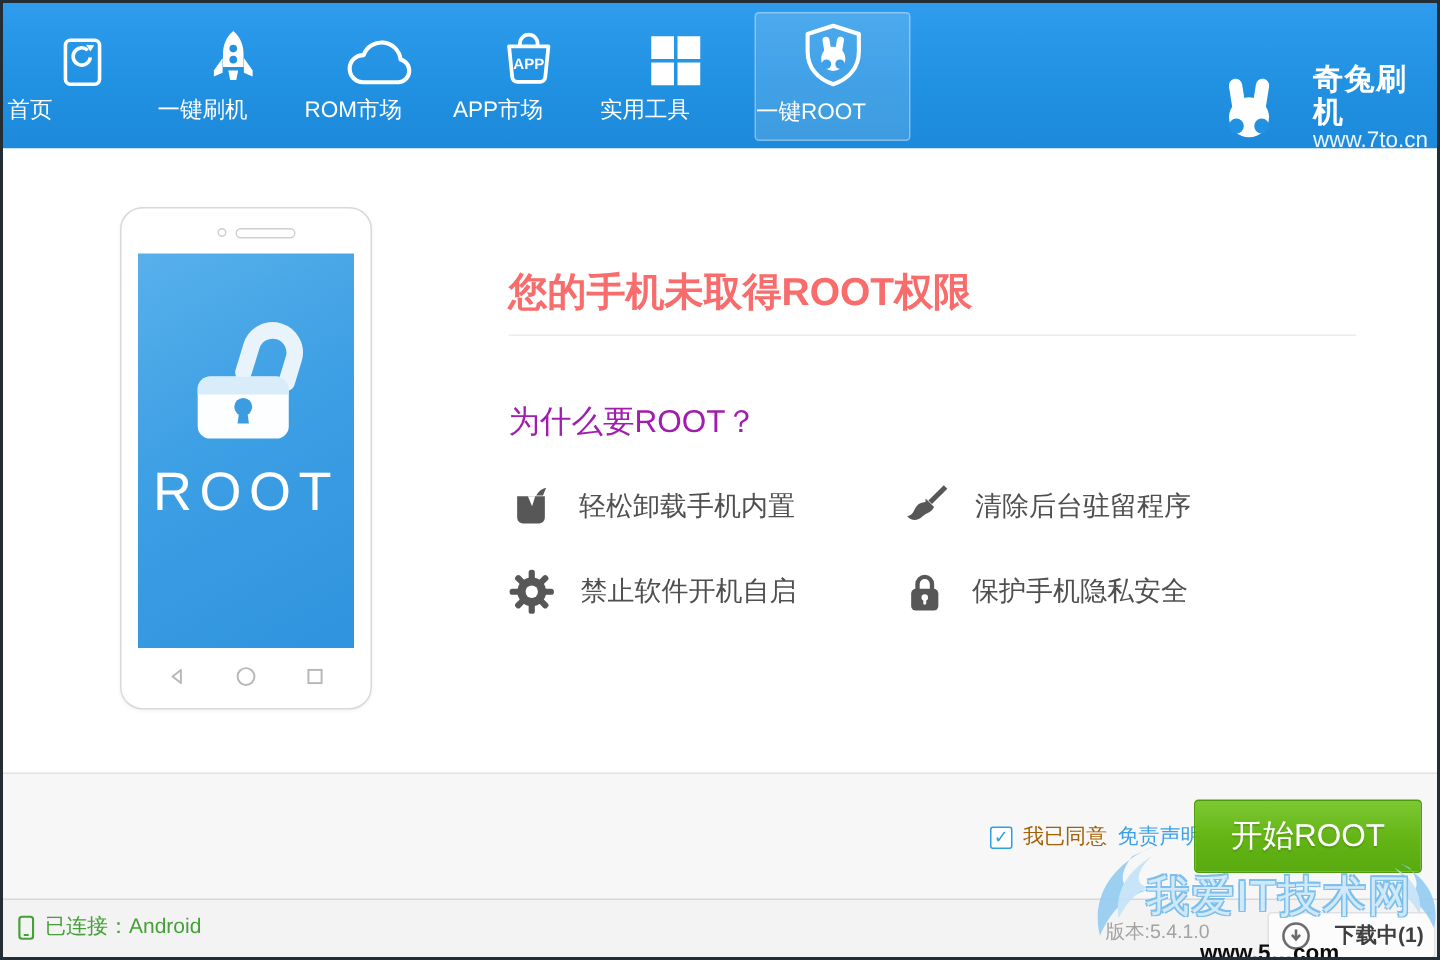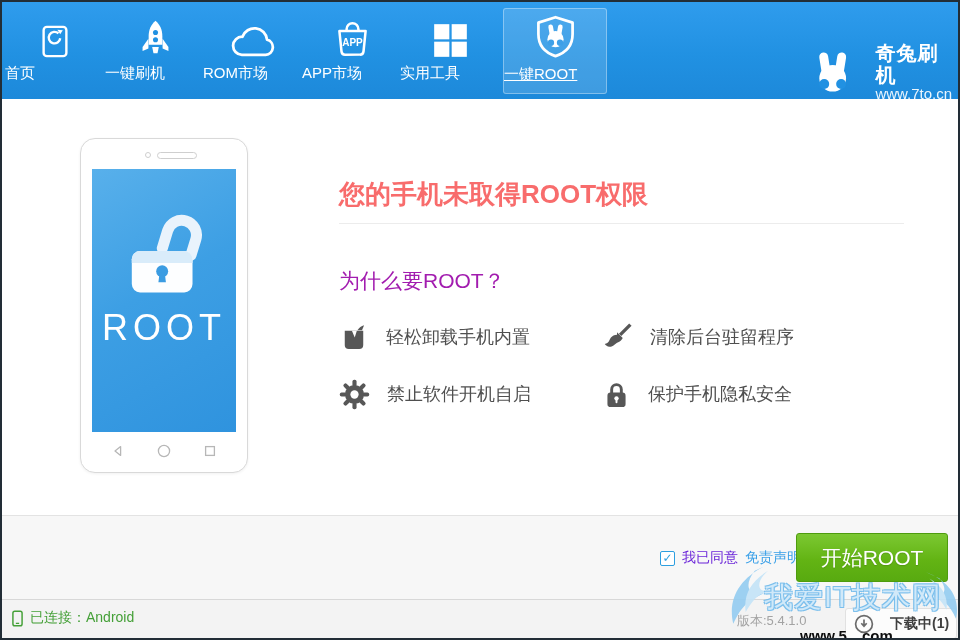--- a/index.html
+++ b/index.html
@@ -8,21 +8,21 @@
 
   
   .header{position:absolute;left:0;top:0;width:956px;height:97px;
     background:linear-gradient(180deg,#2f9ced 0%,#2191e2 55%,#1d89da 100%);}
   .nav-item{position:absolute;top:6px;width:100px;height:86px;color:#fff;cursor:default;}
   .nav-item .nicon{display:flex;align-items:flex-end;justify-content:center;height:50px;}
   .nav-item .nlabel{display:block;margin-top:6px;font-size:15px;color:#fff;}
   .nav-home{left:3px;} .nav-flash{left:103px;} .nav-rom{left:201px;}
   .nav-app{left:300px;} .nav-tools{left:398px;}
   .nav-root{left:501px;width:104px;background:rgba(255,255,255,.15);
-    border:1px solid rgba(255,255,255,.35);border-radius:3px;text-decoration:underline;}
+    border:1px solid rgba(255,255,255,.35);border-radius:3px;}
 
   .win-controls{position:absolute;right:0;top:0;height:28px;}
 
   .brand{position:absolute;left:812px;top:40px;display:flex;align-items:center;gap:24px;}
   .brand-text .brand-name{color:#fff;font-size:20px;font-weight:bold;letter-spacing:1px;line-height:22px;}
   .brand-text .brand-site{color:#eaf5fd;font-size:15px;line-height:16px;}
 
   
   .main{position:absolute;left:0;top:97px;width:956px;height:416px;background:#fff;}
 
@@ -43,21 +43,21 @@
   .feature{position:absolute;display:flex;align-items:center;gap:17px;height:34px;}
   .feature .ftext{font-size:18px;color:#4f4f4f;}
   .f0{left:337px;top:221px;} .f1{left:600px;top:221px;}
   .f2{left:337px;top:278px;} .f3{left:600px;top:278px;}
 
   
   .action-bar{position:absolute;left:0;top:513px;width:956px;height:84px;background:#f7f7f7;border-top:1px solid #e3e3e3;}
   .agree{position:absolute;left:658px;top:33px;display:flex;align-items:center;gap:7px;}
   .checkbox{width:15px;height:15px;background:#fff;border:1px solid #2d9fe0;border-radius:2px;
     color:#2d9fe0;font-size:12px;line-height:13px;text-align:center;cursor:pointer;}
-  .agree-label{font-size:14px;color:#6d28d9;font-family:Liberation Mono, monospace;}
+  .agree-label{font-size:14px;color:#a16207;font-family:Liberation Mono, monospace;}
   .disclaimer{font-size:14px;color:#3aa0e8;cursor:pointer;}
   .start-btn{position:absolute;left:794px;top:17px;width:152px;height:49px;
     background:linear-gradient(180deg,#7cc832 0%,#63b414 55%,#58aa10 100%);
     border:1px solid #4e9c0e;border-radius:3px;color:#fff;font-size:21px;
     text-align:center;line-height:47px;cursor:pointer;text-shadow:0 1px 1px rgba(0,0,0,.15);}
 
   
   .status-bar{position:absolute;left:0;top:597px;width:956px;height:52px;background:#f3f3f3;border-top:1px solid #d8d8d8;}
   .conn{position:absolute;left:10px;top:9px;display:flex;align-items:center;gap:7px;}
   .conn-label{font-size:14px;color:#45a038;}

